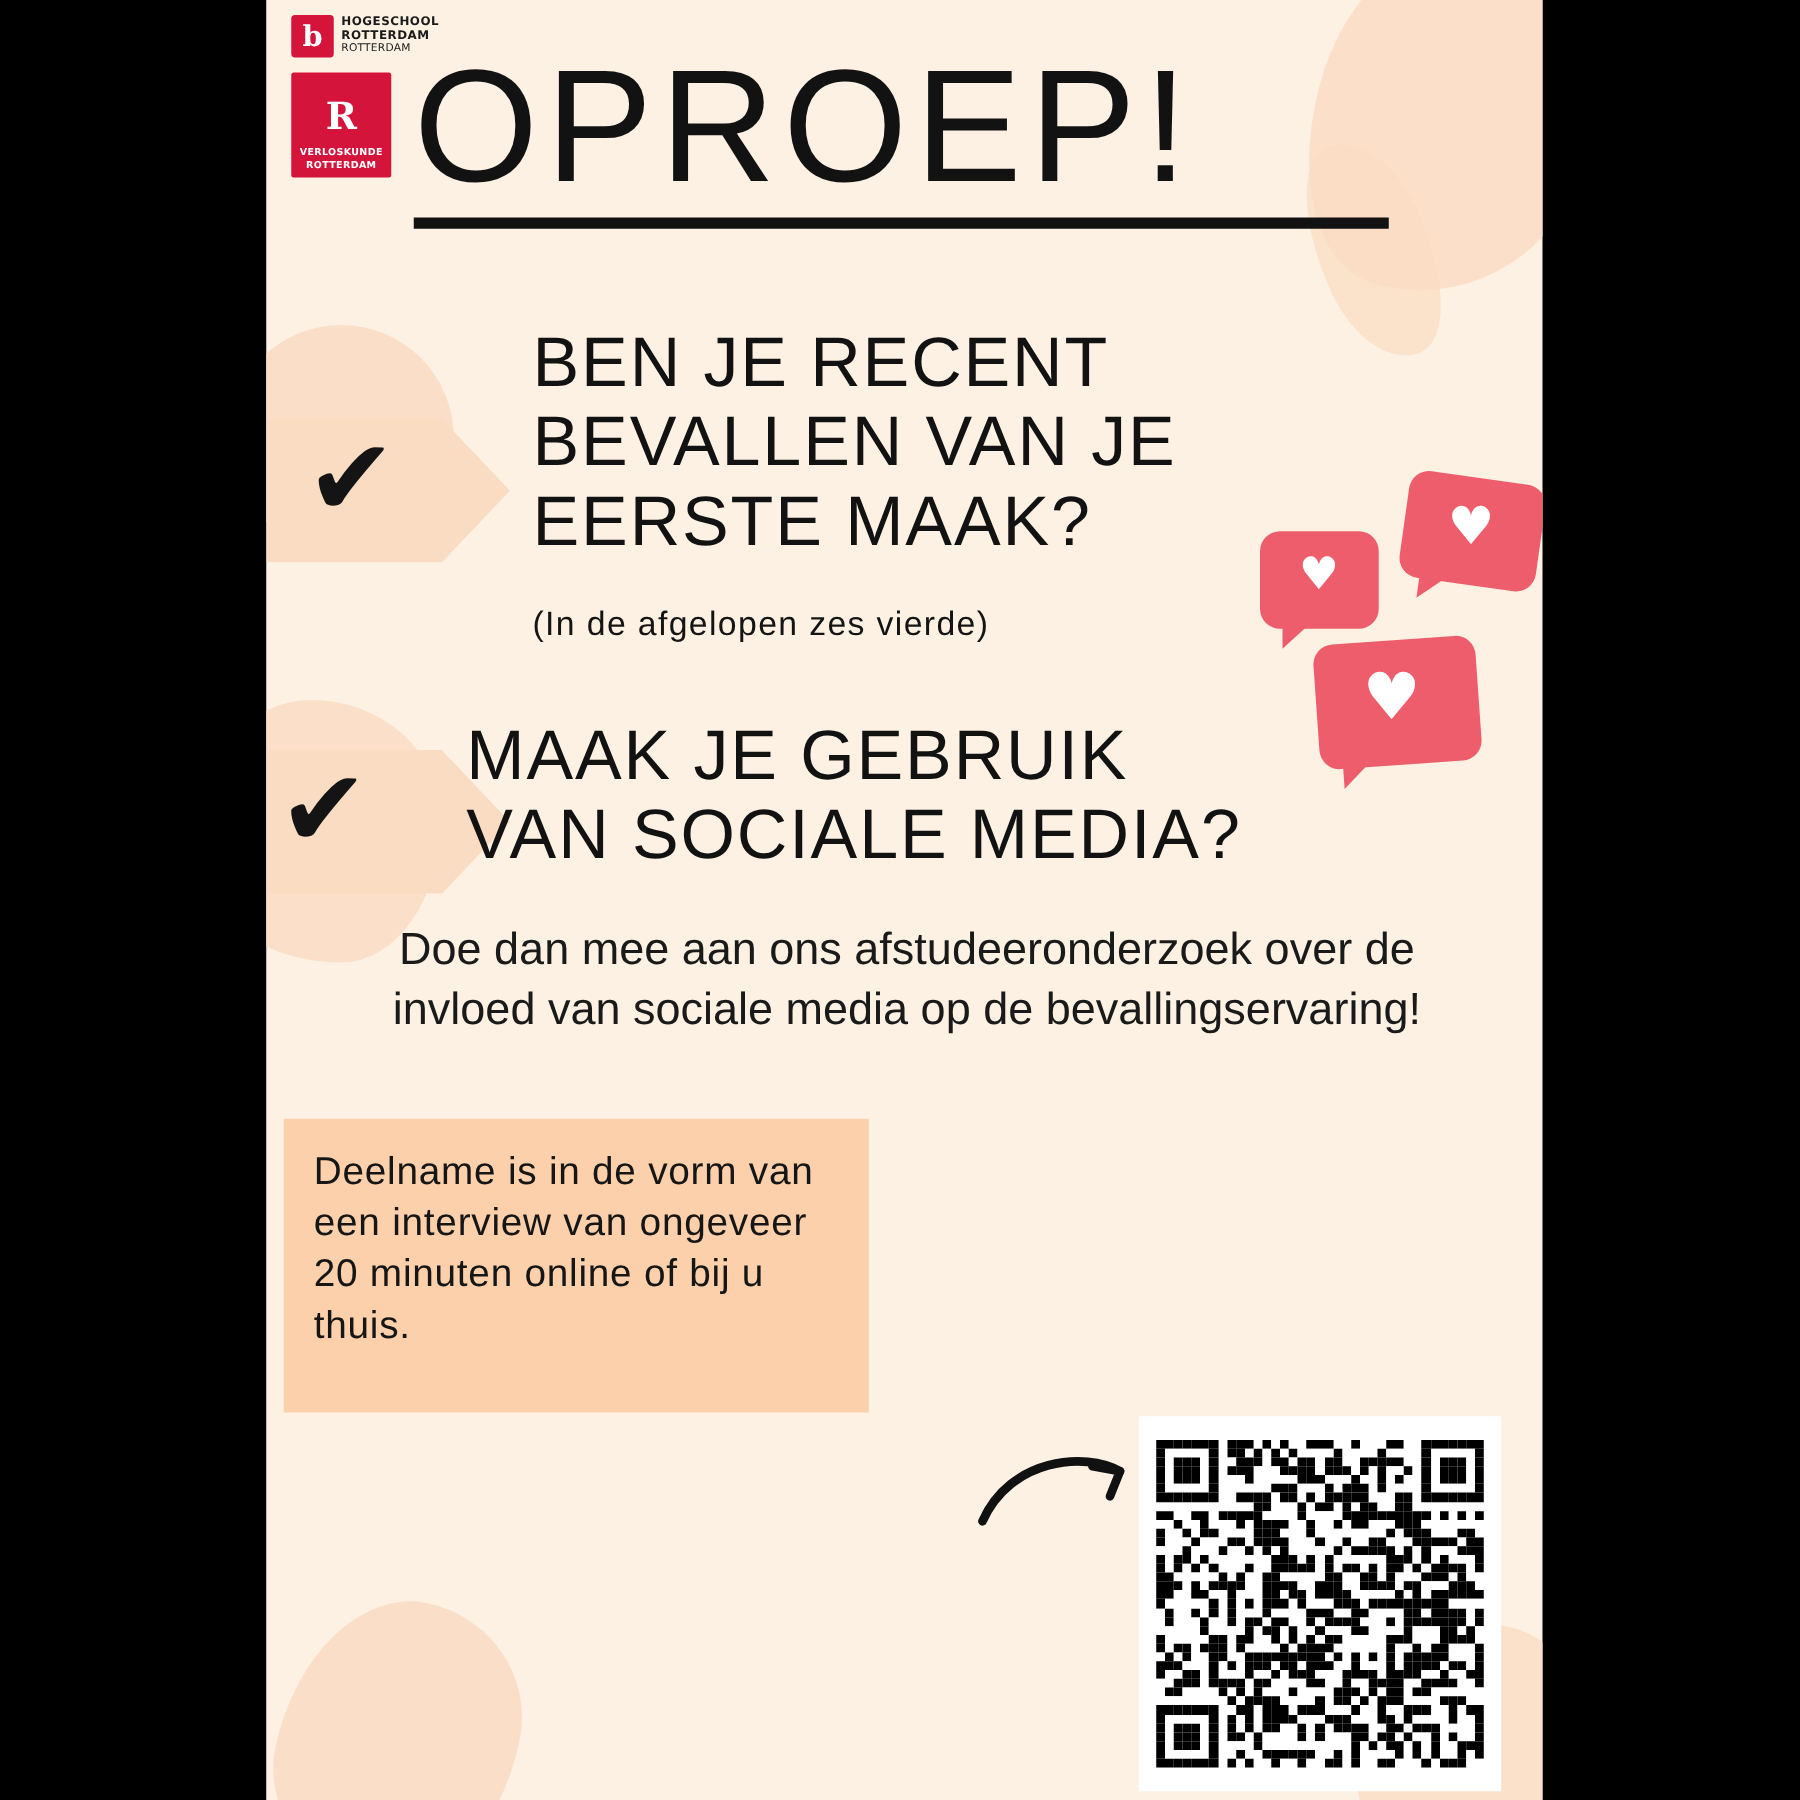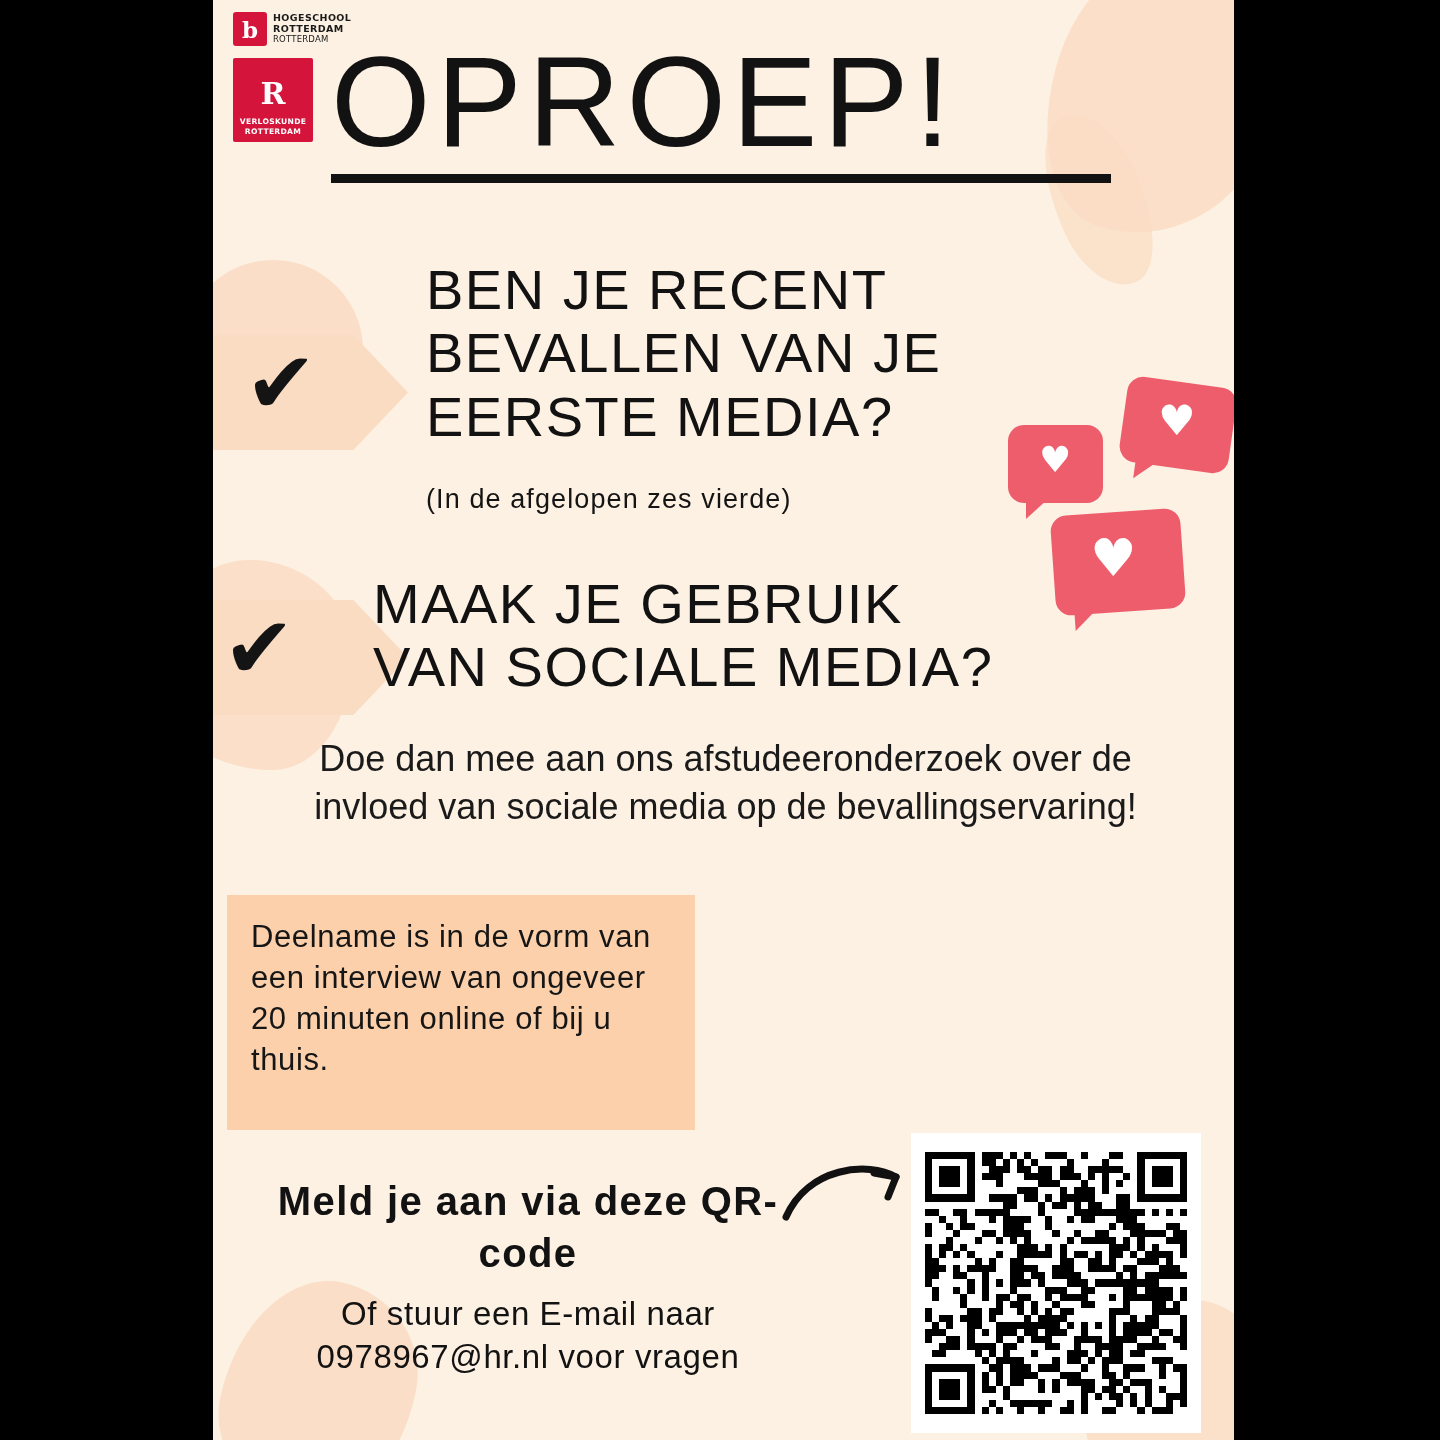--- a/index.html
+++ b/index.html
@@ -379,35 +379,30 @@
     <div class="tagshape tag-2"></div>
     <div class="check check-2">✔</div>
 
     <div class="heart-bubble hb1"></div>
     <div class="heart-bubble hb2"></div>
     <div class="heart-bubble hb3"></div>
     <div class="heart h1">♥</div>
     <div class="heart h2">♥</div>
     <div class="heart h3">♥</div>
 
-    <div class="q1">BEN JE RECENT BEVALLEN VAN JE EERSTE MEDIA?</div>
+    <div class="q1">BEN JE RECENT BEVALLEN VAN JE EERSTE MAAK?</div>
     <div class="q1-note">(In de afgelopen zes vierde)</div>
     <div class="q2">MAAK JE GEBRUIK VAN SOCIALE MEDIA?</div>
 
     <div class="intro">Doe dan mee aan ons afstudeeronderzoek over de invloed van sociale media op de bevallingservaring!</div>
 
     <div class="boxes">
       <div class="box box-right">Deelname is in de vorm van een interview van ongeveer 20 minuten online of bij u thuis.</div>
     </div>
 
-    <div class="cta">
-      <div class="line1">Meld je aan via deze QR-code</div>
-      <div class="line2">Of stuur een E-mail naar</div>
-      <div class="line3">0978967@hr.nl voor vragen</div>
-    </div>
 
     <svg class="arrow" viewBox="0 0 130 80">
       <path d="M8,62 C30,12 90,6 118,22" stroke="#111" stroke-width="7" fill="none" stroke-linecap="round"></path>
       <path d="M118,22 L96,18 M118,22 L110,42" stroke="#111" stroke-width="7" fill="none" stroke-linecap="round"></path>
     </svg>
 
     <div class="qr-wrap">
       <div class="qr" id="qr">
           <i></i>
           <i></i>

